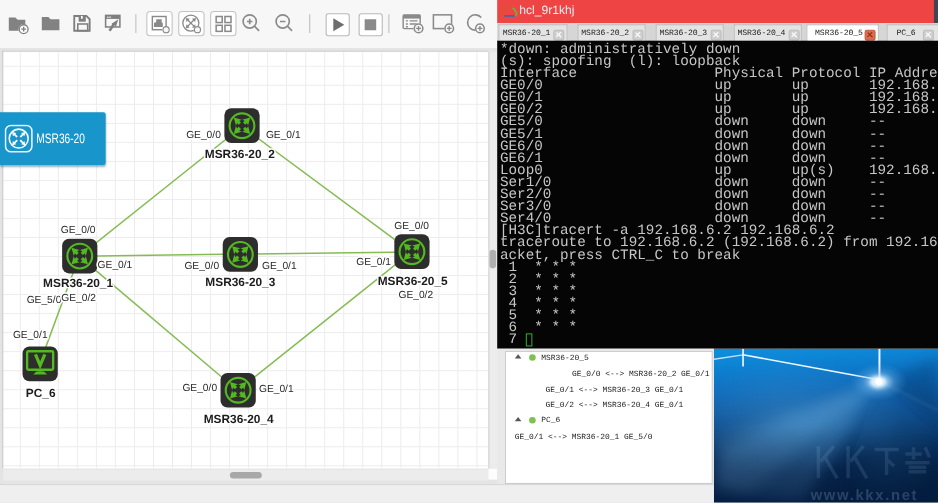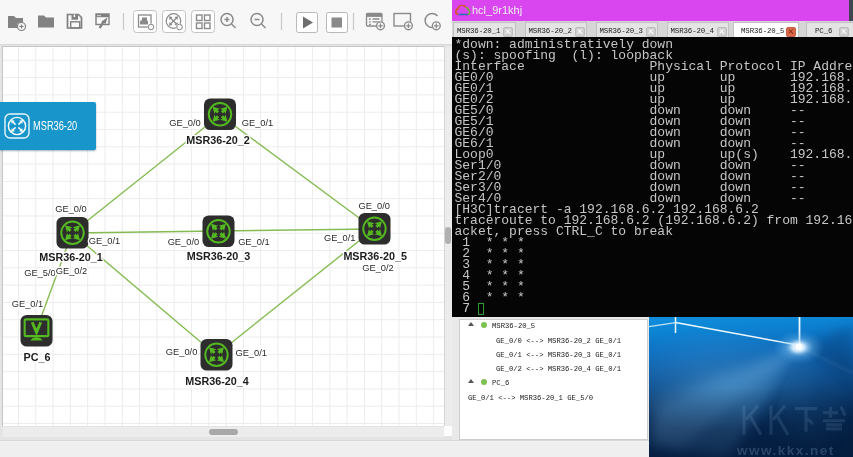--- a/index.html
+++ b/index.html
@@ -12,21 +12,21 @@
 #vthumb{left:444.5px;top:227px;width:6px;height:17px;background:#b0b0b0;border-radius:3px;}
 #hsb{left:3px;top:427px;width:441px;height:10px;background:#ececec;}
 #hthumb{left:209px;top:429px;width:29px;height:6px;background:#a8a8a8;border-radius:3px;}
 #statusbar{left:0;top:440px;width:649px;height:17px;background:#efefef;border-top:1px solid #d8d8d8;}
 #tooltip{left:0;top:102px;width:96px;height:48px;background:#1896cb;border-radius:0 2px 2px 0;box-shadow:0 1px 2px rgba(0,60,90,.4);}
 #tooltip .txt{position:absolute;left:33px;top:17px;color:#fff;font-size:12.5px;white-space:nowrap;transform:scaleX(0.74);transform-origin:0 0;}
 #topo{left:0;top:45px;}
 .devname{font:bold 10.8px "Liberation Sans",sans-serif;fill:#1c1c1c;paint-order:stroke;stroke:#fff;stroke-width:2.5px;stroke-linejoin:round;}
 .port{font:9.3px "Liberation Sans",sans-serif;fill:#2a2a2a;paint-order:stroke;stroke:#fff;stroke-width:3px;stroke-linejoin:round;}
 
-#ttitle{left:452px;top:0;width:401px;height:21px;background:#d946ef;}
+#ttitle{left:452px;top:0;width:401px;height:21px;background:#ef4444;}
 #ttitle .txt{position:absolute;left:20px;top:4px;color:#eef0f2;font-size:11px;}
 #tabs{left:452px;top:21px;width:401px;height:16px;background:#d6d6d6;border-bottom:1px solid #c2c2c2;}
 .tab{position:absolute;top:1px;height:15px;background:#e4e4e4;border:1px solid #c0c0c0;border-bottom:none;}
 .tab.active{background:#fff;height:15px;}
 .tab .tx{position:absolute;left:3px;top:4px;font:7.4px "Liberation Mono",monospace;color:#222;letter-spacing:-0.1px;}
 .tab .cl{position:absolute;top:4px;width:8px;height:8px;background:#cfcfcf;border:1px solid #bdbdbd;border-radius:2px;color:#fff;}
 .tab .cl:before,.tab .cl:after{content:"";position:absolute;left:1.3px;top:3px;width:5.5px;height:1.4px;background:#fff;}
 .tab .cl:before{transform:rotate(45deg);} .tab .cl:after{transform:rotate(-45deg);}
 .tab .cl.red{background:#dd6c4e;border-color:#c75c40;}
 .tab .cl.red:before,.tab .cl.red:after{background:#8c3014;}
@@ -294,21 +294,21 @@
  5  * * *
  6  * * *
  7 <span id="cursor"></span></pre>
   </div>
 
 <div id="treewrap" class="abs"></div>
 <div id="treebox" class="abs"></div>
 <div class="tri abs" style="left:468px;top:322px"></div>
 <div class="dot abs" style="left:480.5px;top:322px"></div>
 <div class="titem" style="left:492px;top:322px">MSR36-20_5</div>
-<div class="titem" style="left:496px;top:336.5px">GE_0/0 &lt;--&gt; MSR36-20_2 GE_0/1</div>
+<div class="titem" style="left:520px;top:336.5px">GE_0/0 &lt;--&gt; MSR36-20_2 GE_0/1</div>
 <div class="titem" style="left:496px;top:350.8px">GE_0/1 &lt;--&gt; MSR36-20_3 GE_0/1</div>
 <div class="titem" style="left:496px;top:365.1px">GE_0/2 &lt;--&gt; MSR36-20_4 GE_0/1</div>
 <div class="tri abs" style="left:468px;top:379px"></div>
 <div class="dot abs" style="left:480.5px;top:379px"></div>
 <div class="titem" style="left:492px;top:379.4px">PC_6</div>
 <div class="titem" style="left:468px;top:393.7px">GE_0/1 &lt;--&gt; MSR36-20_1 GE_5/0</div>
 
 <svg class="abs" style="left:649px;top:317px" width="204" height="140" viewBox="0 0 204 139" preserveAspectRatio="none">
 <defs>
 <linearGradient id="bgblue" x1="0" y1="0" x2="0.1" y2="1">

